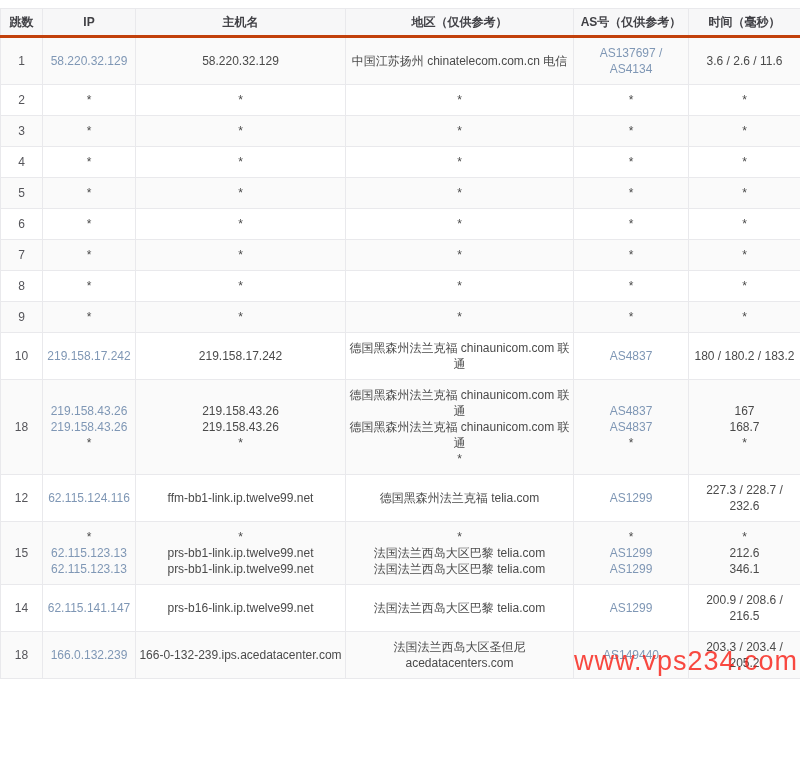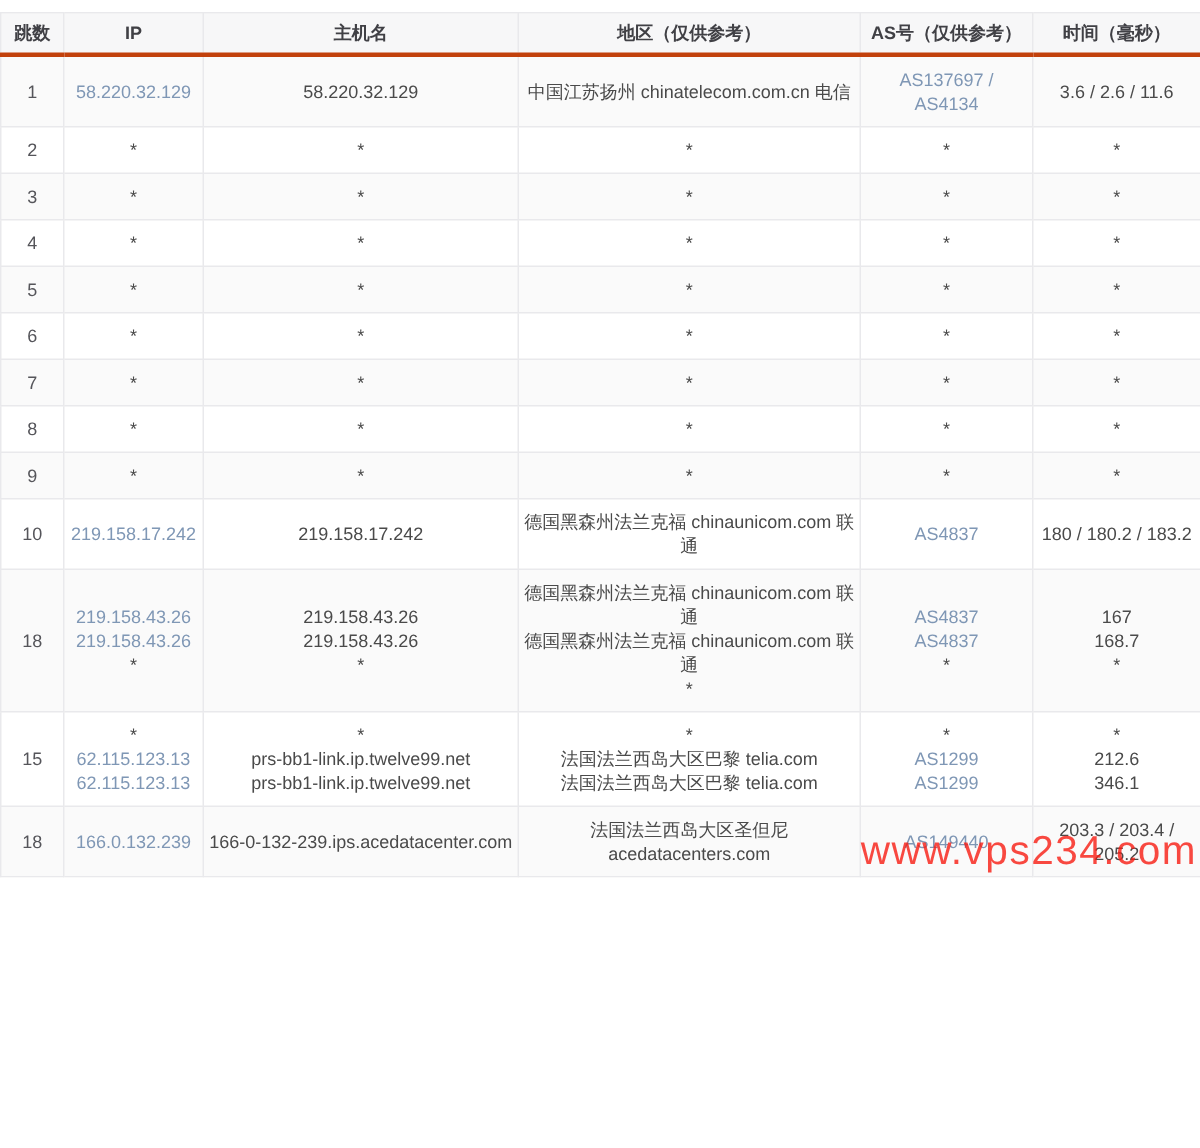--- a/index.html
+++ b/index.html
@@ -281,20 +281,38 @@
             <a class="link line">AS4837</a>
             <span class="line star">*</span>
           </td>
           <td>
             <span class="line">167</span>
             <span class="line">168.7</span>
             <span class="line star">*</span>
           </td>
         </tr>
         <tr>
+          <td class="hop">12</td>
+          <td>
+            <a class="link line">62.115.124.116</a>
+          </td>
+          <td>
+            <span class="line">ffm-bb1-link.ip.twelve99.net</span>
+          </td>
+          <td>
+            <span class="line">德国黑森州法兰克福 telia.com</span>
+          </td>
+          <td>
+            <a class="link line">AS1299</a>
+          </td>
+          <td>
+            <span class="line">227.3 / 228.7 / 232.6</span>
+          </td>
+        </tr>
+        <tr>
           <td class="hop">15</td>
           <td>
             <span class="line star">*</span>
             <a class="link line">62.115.123.13</a>
             <a class="link line">62.115.123.13</a>
           </td>
           <td>
             <span class="line star">*</span>
             <span class="line">prs-bb1-link.ip.twelve99.net</span>
             <span class="line">prs-bb1-link.ip.twelve99.net</span>
@@ -306,20 +324,38 @@
           </td>
           <td>
             <span class="line star">*</span>
             <a class="link line">AS1299</a>
             <a class="link line">AS1299</a>
           </td>
           <td>
             <span class="line star">*</span>
             <span class="line">212.6</span>
             <span class="line">346.1</span>
+          </td>
+        </tr>
+        <tr>
+          <td class="hop">14</td>
+          <td>
+            <a class="link line">62.115.141.147</a>
+          </td>
+          <td>
+            <span class="line">prs-b16-link.ip.twelve99.net</span>
+          </td>
+          <td>
+            <span class="line">法国法兰西岛大区巴黎 telia.com</span>
+          </td>
+          <td>
+            <a class="link line">AS1299</a>
+          </td>
+          <td>
+            <span class="line">200.9 / 208.6 / 216.5</span>
           </td>
         </tr>
         <tr>
           <td class="hop">18</td>
           <td>
             <a class="link line">166.0.132.239</a>
           </td>
           <td>
             <span class="line">166-0-132-239.ips.acedatacenter.com</span>
           </td>

